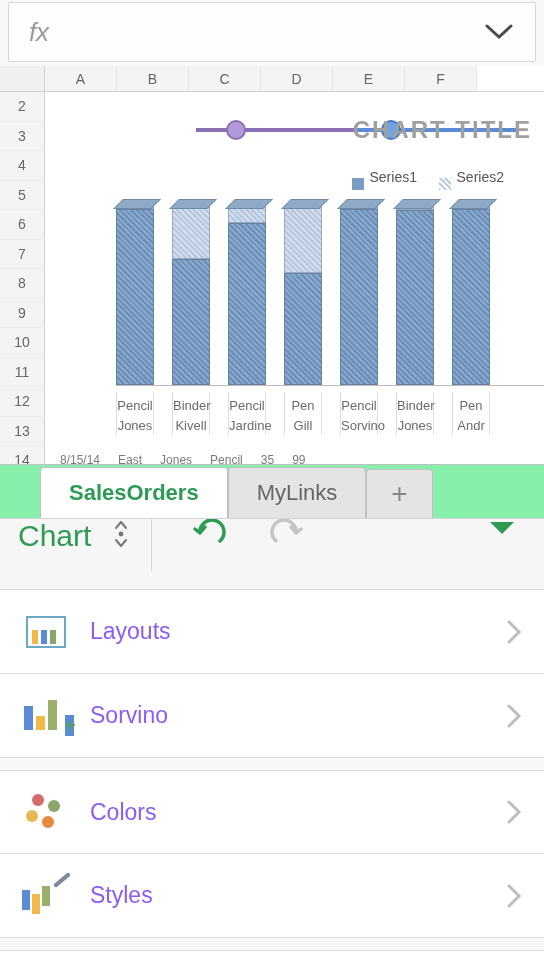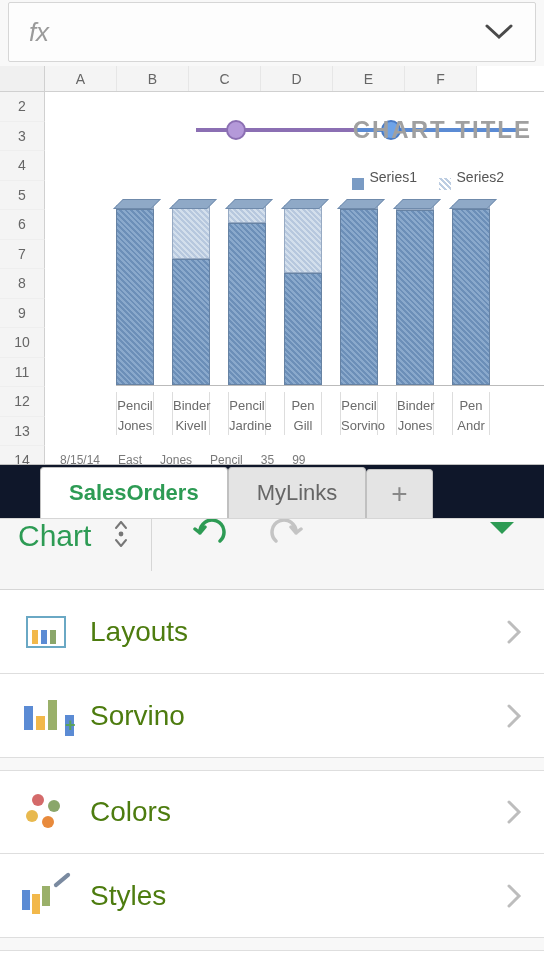--- a/index.html
+++ b/index.html
@@ -154,21 +154,21 @@
   width:38px; text-align:center;
   font-size:13px; color:#6b6b6b; line-height:1.5;
   border-left:1px solid #ddd; border-right:1px solid #ddd;
   padding-top:4px;
 }
 
 
 .sheet-tabs {
   position:absolute; top:464px; left:0; right:0; height:54px;
   display:flex; align-items:flex-end;
-  background:#0f172a;
+  background:#86efac;
   border-top:1px solid #c0c0c0;
 }
 .peek-row {
   position:absolute; top:-12px; left:60px;
   font-size:12px; color:#7a7a7a;
   display:flex; gap:18px;
 }
 .tab {
   padding:12px 28px;
   font-size:22px;
@@ -206,21 +206,21 @@
 }
 .menu-item {
   height:84px;
   display:flex; align-items:center;
   padding:0 22px;
   background:#fff;
   border-bottom:1px solid #dedede;
 }
 .menu-item.gap-before { margin-top:12px; border-top:1px solid #dedede;}
 .mi-icon { width:48px; height:40px; margin-right:20px; position:relative;}
-.mi-label { font-size:28px; color:#4d7c0f;}
+.mi-label { font-size:23px; color:#8b5cf6;}
 .mi-chev { margin-left:auto; color:#bdbdbd;}
 
 
 .ic-layouts::before {
   content:""; position:absolute; inset:4px;
   border:2px solid #6aa8c4; background:#fff;
 }
 .ic-layouts::after {
   content:""; position:absolute; left:10px; bottom:8px; width:6px; height:14px;
   background:#f2b84a; box-shadow:9px 0 #5b8bd4, 18px 0 #8aa66a;

